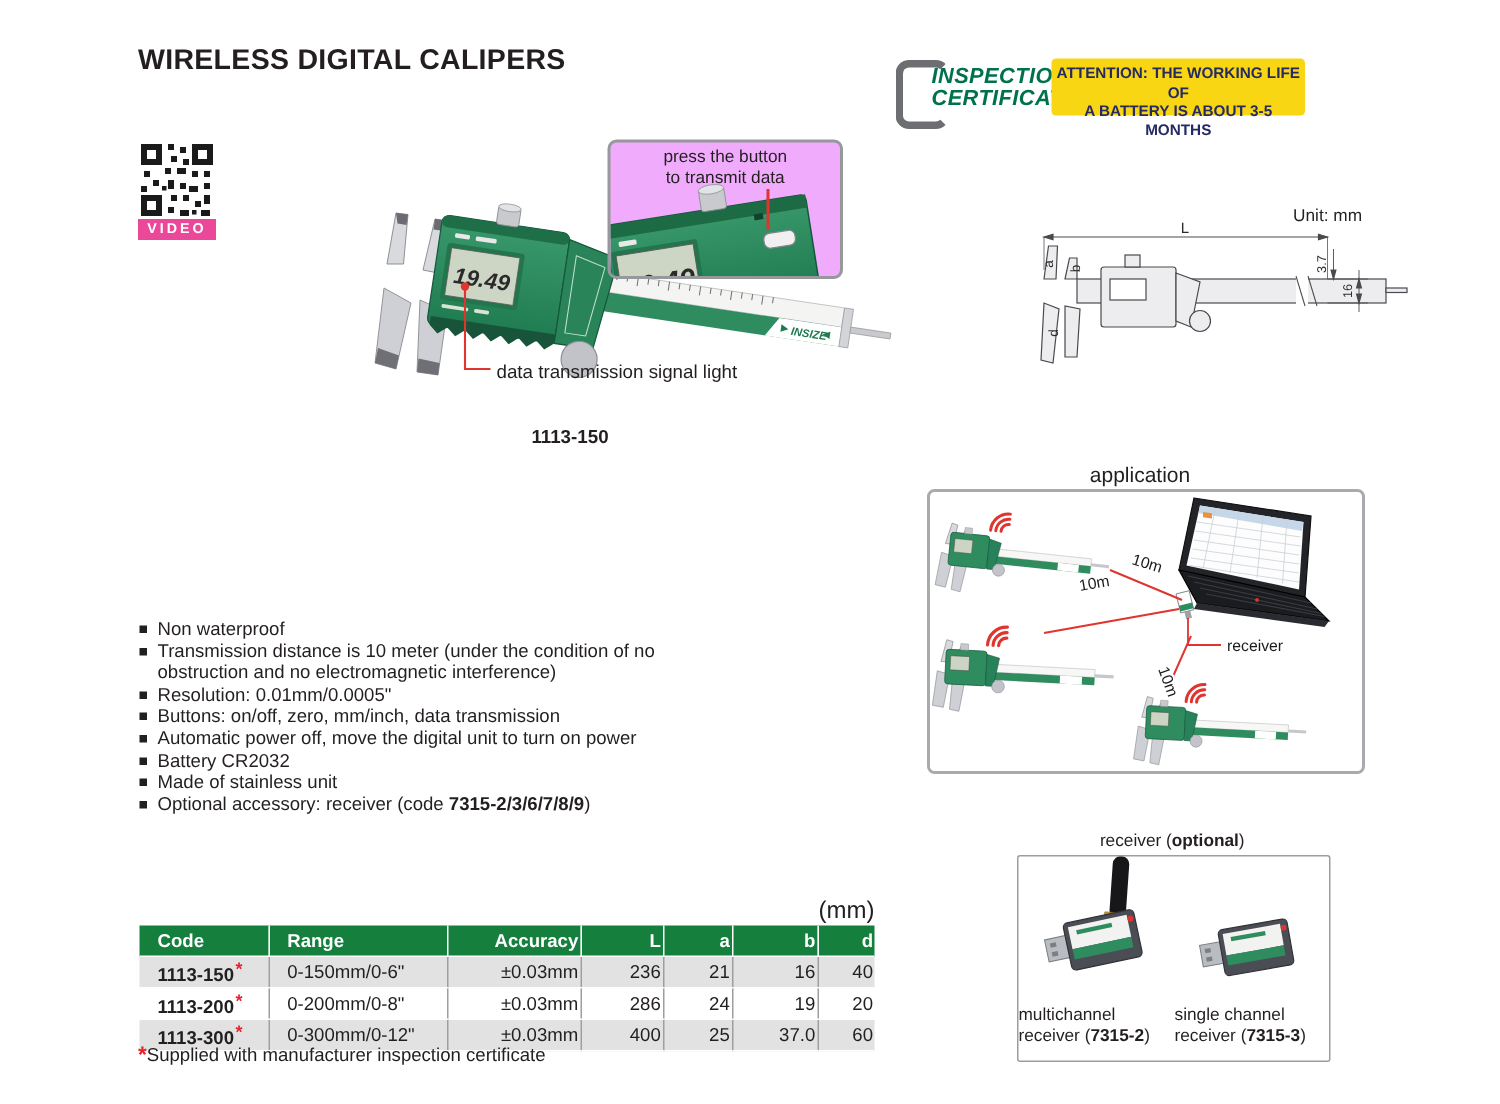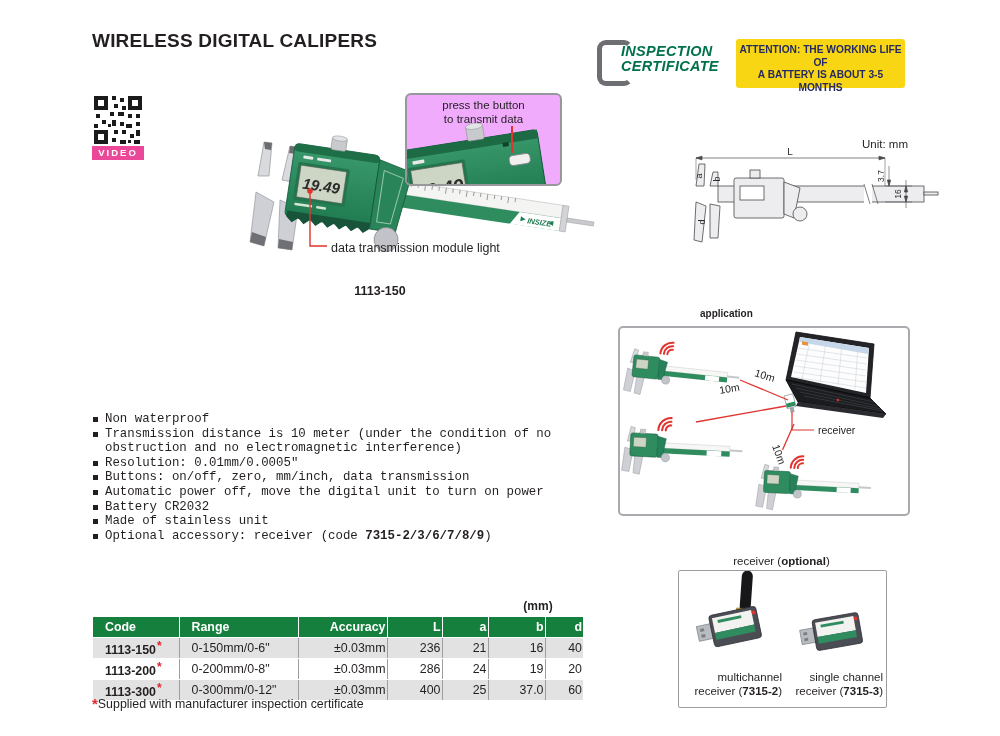--- a/index.html
+++ b/index.html
@@ -4,60 +4,60 @@
 <style>
   html,body{margin:0;padding:0;}
   body{width:1000px;height:736px;background:#ffffff;font-family:"Liberation Sans",sans-serif;color:#231f20;position:relative;overflow:hidden;}
   .abs{position:absolute;}
 
   
   .page-title{left:92px;top:30px;font-size:19px;font-weight:bold;letter-spacing:.2px;color:#231f20;}
   .cert-badge{left:597px;top:40px;width:150px;height:42px;}
   .cert-icon{position:absolute;left:0;top:0;width:26px;height:36px;border:5px solid #6d6e71;border-right-color:transparent;border-radius:9px;}
   .cert-text{position:absolute;left:24px;top:4px;font-size:14.5px;line-height:15px;font-weight:bold;font-style:italic;color:#00724b;letter-spacing:.3px;white-space:nowrap;}
-  .attention{left:736px;top:39px;width:169px;height:49px;background:#f9d613;border-radius:3px;text-align:center;}
+  .attention{left:701px;top:39px;width:169px;height:38px;background:#f9d613;border-radius:3px;text-align:center;}
   .attention div{font-size:10.2px;line-height:12.5px;font-weight:bold;color:#252a63;}
   .attention div:first-child{margin-top:5px;}
 
   
   .qr{left:92px;top:94px;width:52px;height:52px;background:#fff;}
   .video-badge{left:92px;top:146px;width:52px;height:14px;background:#ec4899;color:#fff;font-size:9.5px;font-weight:bold;letter-spacing:2px;text-align:center;line-height:14px;}
 
   
   .main-photo{left:228px;top:96px;width:372px;height:200px;}
   .inset-box{left:405px;top:93px;width:153px;height:89px;border:2px solid #97989c;border-radius:6px;background:#f0abfc;overflow:hidden;z-index:5;}
   .inset-text{position:absolute;left:0;top:4px;width:100%;text-align:center;font-size:11.5px;line-height:13.5px;color:#231f20;}
   .inset-redline{position:absolute;left:104px;top:31px;width:2px;height:27px;background:#e0342f;}
   .callout-bottom{left:331px;top:241px;font-size:12.5px;color:#231f20;}
   .model-label{left:340px;top:284px;width:80px;text-align:center;font-size:12.5px;font-weight:bold;}
 
   
   .unit-label{left:862px;top:138px;font-size:11.5px;}
   .tech-svg{left:676px;top:148px;width:266px;height:100px;}
 
   
-  .app-title{left:700px;top:308px;width:120px;text-align:left;font-size:10px;font-weight:bold;}
+  .app-title{left:700px;top:308px;width:120px;text-align:center;font-size:14px;}
   .app-box{left:618px;top:326px;width:288px;height:186px;border:2px solid #a8aaad;border-radius:5px;background:#fff;}
 
   
   .features{left:93px;top:412px;width:480px;}
-  .feat{display:flex;line-height:14.6px;font-size:12.4px;white-space:nowrap;font-family:Liberation Mono, monospace;}
+  .feat{display:flex;line-height:14.6px;font-size:12.4px;white-space:nowrap;}
   .feat .bullet{width:12px;flex:0 0 12px;}
   .feat .bullet:before{content:"";display:block;width:5px;height:5px;background:#231f20;margin-top:5px;}
   .feat b{font-weight:bold;}
 
   
   .rc-title{left:678px;top:555px;width:207px;text-align:center;font-size:11.5px;}
   .rc-box{left:678px;top:570px;width:207px;height:136px;border:1.5px solid #9b9da1;border-radius:2px;background:#fff;}
-  .rc-label{position:absolute;top:100px;text-align:right;font-size:11.5px;line-height:13.5px;}
+  .rc-label{position:absolute;top:100px;text-align:left;font-size:11.5px;line-height:13.5px;}
   .rc-label.left{left:0;width:103px;}
   .rc-label.right{left:104px;width:100px;}
 
   
-  .mm-note{left:493px;top:599px;width:90px;text-align:center;font-size:12px;font-weight:bold;}
+  .mm-note{left:493px;top:599px;width:90px;text-align:right;font-size:16px;font-weight:normal;}
   .spec-table{left:93px;top:617px;}
   table{border-collapse:collapse;table-layout:fixed;font-size:12.4px;}
   thead th{background:#15803d;color:#fff;font-weight:bold;height:18px;border-right:1.5px solid #fff;border-bottom:1.5px solid #fff;}
   thead th:last-child{border-right:none;}
   tbody td{height:17px;border-right:1px solid #9d9ea2;border-bottom:1.5px solid #fff;}
   tbody td:last-child{border-right:none;}
   tbody tr:nth-child(odd){background:#e2e2e3;}
   tbody tr:nth-child(even){background:#fff;}
   .cl{text-align:left;padding-left:12px;}
   .cc{text-align:right;}
@@ -204,21 +204,21 @@
       <rect x="100" y="30" width="6" height="4" fill="#12422c"></rect>
     </g>
   </svg>
   <div class="inset-text">
     <span>press the button</span><br>
     <span>to transmit data</span>
   </div>
   <div class="inset-redline"></div>
 </div>
 
-<div class="abs callout-bottom">data transmission module light</div>
+<div class="abs callout-bottom">data transmission signal light</div>
 <div class="abs model-label">1113-150</div>
 
 <div class="abs unit-label">Unit: mm</div>
 <svg class="abs tech-svg" viewBox="0 0 266 100">
   <g stroke="#4a4a4e" stroke-width=".8" fill="#ededef">
 
     <line x1="20" y1="10" x2="209" y2="10" stroke-width=".7"></line>
     <polygon points="20,10 26,8.2 26,11.8" fill="#4a4a4e"></polygon>
     <polygon points="209,10 203,8.2 203,11.8" fill="#4a4a4e"></polygon>
     <line x1="20" y1="10" x2="20" y2="32" stroke-width=".5"></line>

